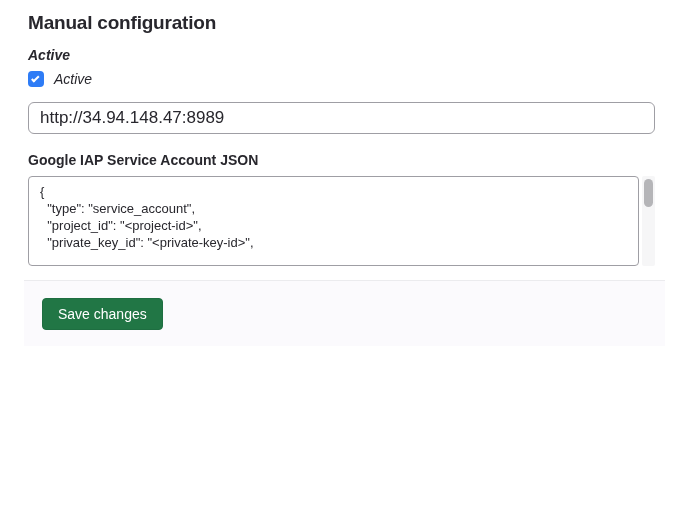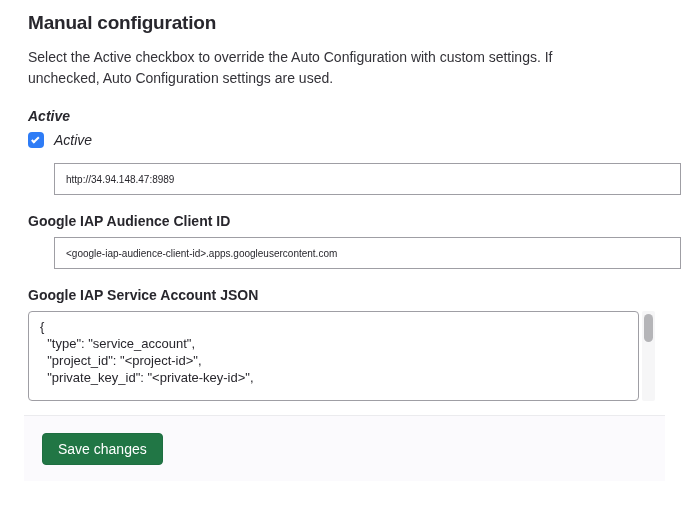--- a/index.html
+++ b/index.html
@@ -58,28 +58,27 @@
     border-left: 2px solid #ffffff;
     border-bottom: 2px solid #ffffff;
     transform: rotate(-45deg) translate(0px, -1px);
   }
   .checkbox-label { font-size: 14px; color: #28272d; cursor: pointer; }
   .text-input {
     display: block;
     width: 100%;
     height: 32px;
     border: 1px solid #9f9ea4;
-    border-radius: 0;
+    border-radius: 6px;
     background: #ffffff;
     padding: 0 11px;
-    font-size: 10px;
+    font-size: 17px;
     color: #28272d;
     font-family: inherit;
     outline: none;
-    margin-left: 26px;
   }
   .textarea-wrap { display: flex; align-items: stretch; }
   .json-textarea {
     flex: 1 1 auto;
     height: 90px;
     border: 1px solid #9f9ea4;
     border-radius: 4px;
     background: #ffffff;
     padding: 6px 11px;
     font-size: 13px;
@@ -138,40 +137,35 @@
   }
 </style>
 </head>
 <body>
 
 <div class="page">
   <div class="content">
 
     <h1 class="page-title">Manual configuration</h1>
 
-    <p class="page-desc">Select the Active checkbox to override the Auto Configuration with custom settings. If unchecked, Auto Configuration settings are used.</p>
 
     <div class="field" style="margin-bottom:6px;font-style:italic;">
       <label class="field-label">Active</label>
       <div class="checkbox-row">
         <span class="checkbox">
           <span class="checkmark"></span>
         </span>
         <span class="checkbox-label">Active</span>
       </div>
     </div>
 
     <div class="field">
       <input type="text" class="text-input" value="http://34.94.148.47:8989" style="">
     </div>
 
-    <div class="field">
-      <label class="field-label">Google IAP Audience Client ID</label>
-      <input type="text" class="text-input" value="&lt;google-iap-audience-client-id&gt;.apps.googleusercontent.com" style="">
-    </div>
 
     <div class="field" style="margin-bottom:0;">
       <label class="field-label">Google IAP Service Account JSON</label>
       <div class="textarea-wrap">
         <textarea class="json-textarea" spellcheck="false" style="">{
   "type": "service_account",
   "project_id": "&lt;project-id&gt;",
   "private_key_id": "&lt;private-key-id&gt;",</textarea>
         <div class="scrollbar-track">
           <div class="scrollbar-thumb"></div>

